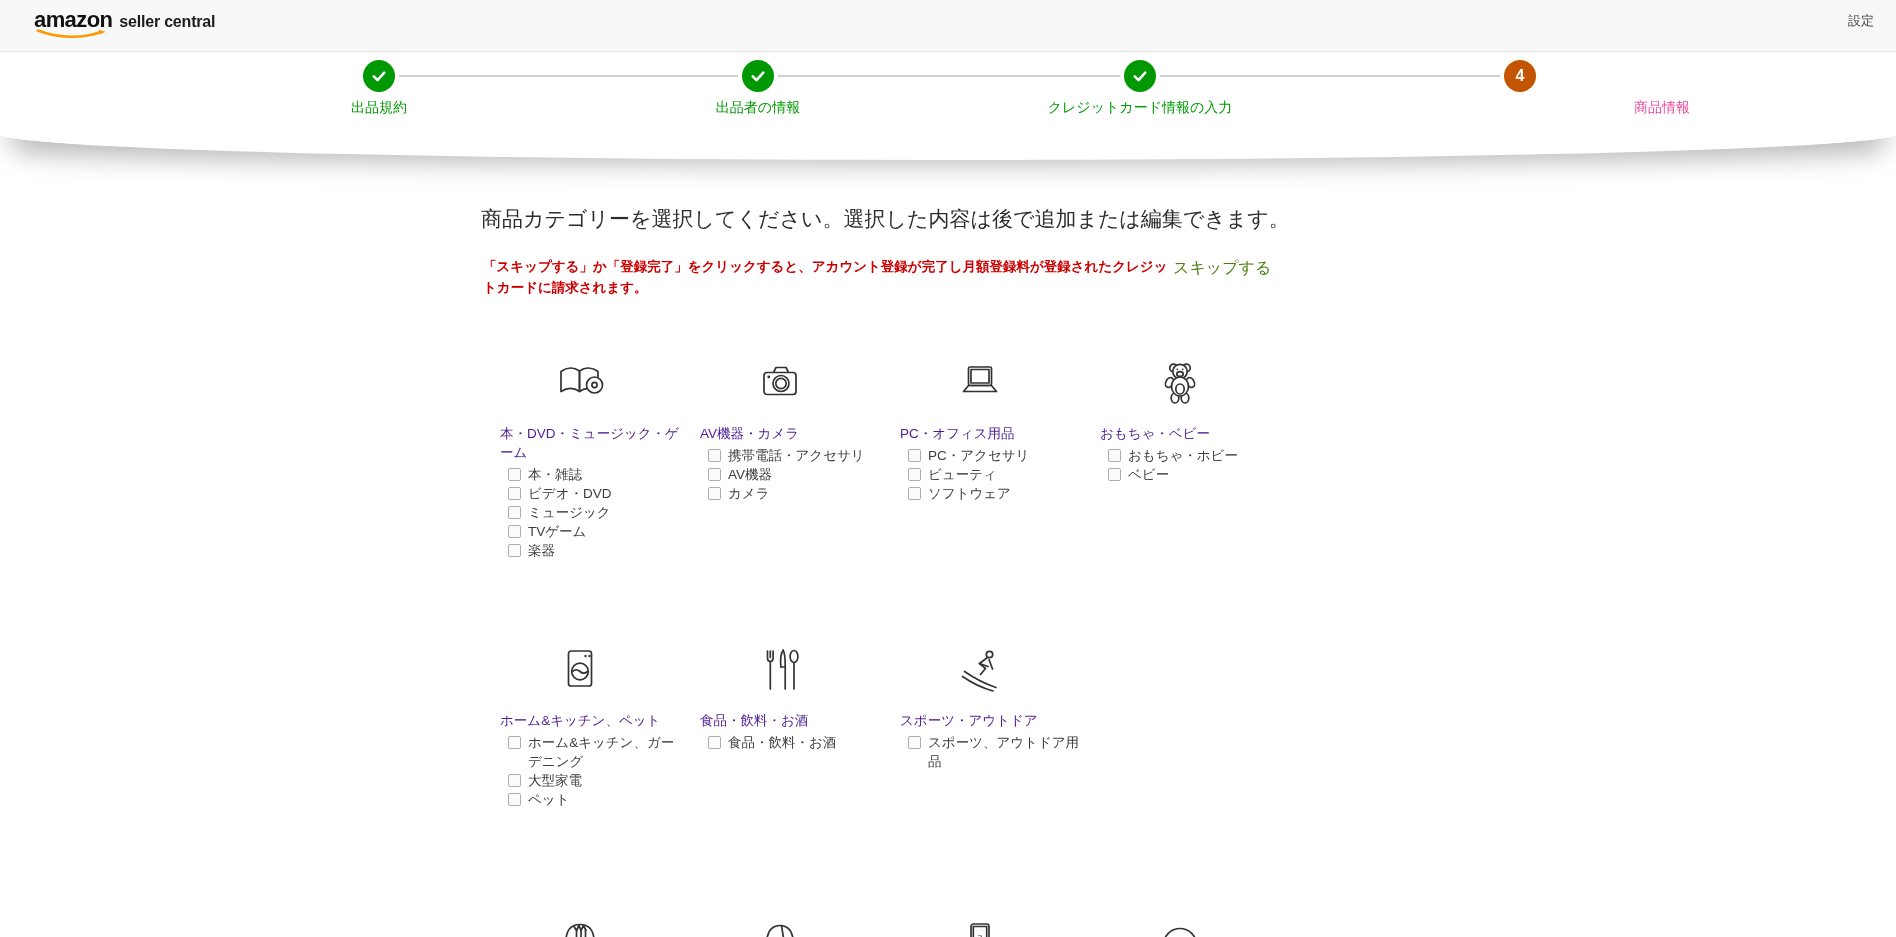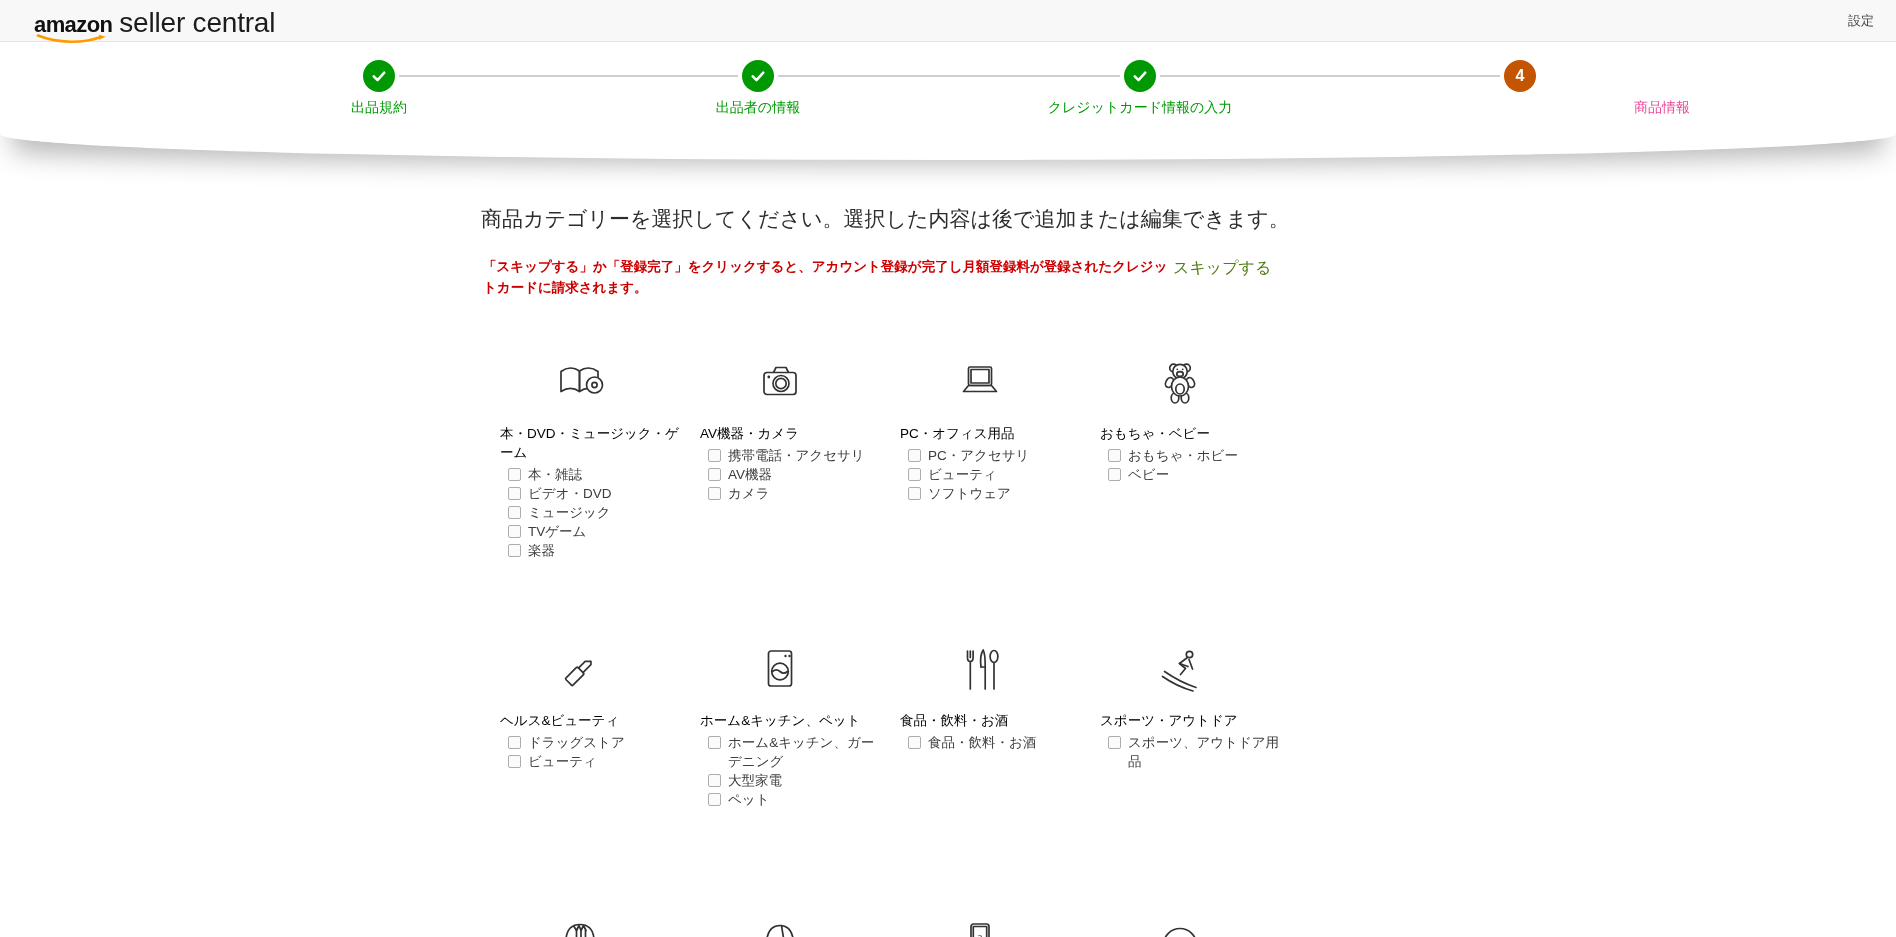--- a/index.html
+++ b/index.html
@@ -4,27 +4,27 @@
 <style>
   html,body { margin:0; padding:0; }
   body {
     width:1896px; height:937px; overflow:hidden; background:#ffffff;
     font-family:"Liberation Sans","DejaVu Sans",sans-serif;
     position:relative;
   }
 
   
   .topbar {
-    position:absolute; top:0; left:0; width:100%; height:42px;
+    position:absolute; top:0; left:0; width:100%; height:52px;
     background:#f8f8f8; border-bottom:1px solid #e3e3e3; box-sizing:border-box; z-index:6;
   }
   .logo { position:absolute; left:34px; top:7px; display:flex; align-items:baseline; gap:7px; cursor:pointer; }
   .logo-amazon { font-weight:700; font-size:22px; color:#111; letter-spacing:-0.6px; position:relative; display:inline-block; }
   .smile { position:absolute; left:2px; bottom:-6px; width:92%; height:10px; }
-  .logo-suffix { font-weight:400; font-size:28px; color:#1c1c1c; letter-spacing:-0.2px; }
+  .logo-suffix { font-weight:700; font-size:16px; color:#1c1c1c; letter-spacing:-0.2px; }
   .settings { position:absolute; right:22px; top:12px; font-size:13px; color:#444; cursor:pointer; }
 
   
   .stepper-section {
     position:absolute; top:42px; left:0; width:100%; height:118px; background:#fff; z-index:4;
     border-radius:0 0 50% 50% / 0 0 26px 26px;
     box-shadow:0 16px 26px -12px rgba(0,0,0,0.28);
   }
   .step { position:absolute; top:18px; width:340px; transform:translateX(-50%); text-align:center; }
   .step-circle {
@@ -46,21 +46,21 @@
   }
   .skip-link { position:absolute; left:1173px; top:258px; font-size:16px; color:#4d7c0f; cursor:pointer; z-index:3; }
 
   .cat-row { position:absolute; left:500px; display:grid; grid-template-columns:repeat(4,200px); z-index:2; }
   .cat-row.row0 { top:358px; }
   .cat-row.row1 { top:645px; }
   .cat-row.row2 { top:918px; }
   .cat-cell { width:200px; box-sizing:border-box; padding-right:14px; }
   .cat-icon { width:48px; height:48px; margin:0 0 18px 56px; }
   .cat-icon svg { display:block; }
-  .cat-title { font-size:13.5px; color:#000000; line-height:19px; margin-bottom:3px; }
+  .cat-title { font-size:13.5px; color:#4c1d95; line-height:19px; margin-bottom:3px; }
   .opt { display:flex; align-items:flex-start; line-height:19px; font-size:13.5px; color:#3d3d3d; cursor:pointer;padding-left:8px; }
   .opt input {
     -webkit-appearance:none; appearance:none;
     width:13px; height:13px; flex:0 0 13px;
     border:1px solid #adadad; border-radius:2px; background:#fbfbfb;
     margin:3px 7px 0 0; cursor:pointer;
   }
 </style>
 </head>
 <body>
@@ -221,39 +221,20 @@
         <label class="opt">
           <input type="checkbox" aria-label="ベビー" style="">
           <span>ベビー</span>
         </label>
       </div>
     </div>
     <div class="cat-row row1">
       <div class="cat-cell">
         <div class="cat-icon">
           <svg viewBox="0 0 48 48" width="48" height="48" fill="none" stroke="#333" stroke-width="1.7" stroke-linecap="round" stroke-linejoin="round">
-            <g transform="rotate(45 24 26)">
-              <rect x="19" y="25" width="10" height="17" rx="1"></rect>
-              <path d="M20.8 25 L20.8 15.5 L25 11.5 L27.2 13.8 L27.2 25"></path>
-            </g>
-          </svg>
-        </div>
-        <div class="cat-title">ヘルス&amp;ビューティ</div>
-        <label class="opt">
-          <input type="checkbox" aria-label="ドラッグストア" style="">
-          <span>ドラッグストア</span>
-        </label>
-        <label class="opt">
-          <input type="checkbox" aria-label="ビューティ" style="">
-          <span>ビューティ</span>
-        </label>
-      </div>
-      <div class="cat-cell">
-        <div class="cat-icon">
-          <svg viewBox="0 0 48 48" width="48" height="48" fill="none" stroke="#333" stroke-width="1.7" stroke-linecap="round" stroke-linejoin="round">
             <rect x="12.5" y="6" width="23" height="35" rx="2.5"></rect>
             <circle cx="29.5" cy="11" r="1.2" fill="#333" stroke="none"></circle>
             <circle cx="33.5" cy="11" r="1.2" fill="#333" stroke="none"></circle>
             <circle cx="24" cy="26.5" r="8.3"></circle>
             <path d="M16.5 26.5 C19 24.3 21.5 24.3 24 26.5 C26.5 28.7 29 28.7 31.5 26.5"></path>
           </svg>
         </div>
         <div class="cat-title">ホーム&amp;キッチン、ペット</div>
         <label class="opt">
           <input type="checkbox" aria-label="ホーム&amp;キッチン、ガーデニング" style="">

